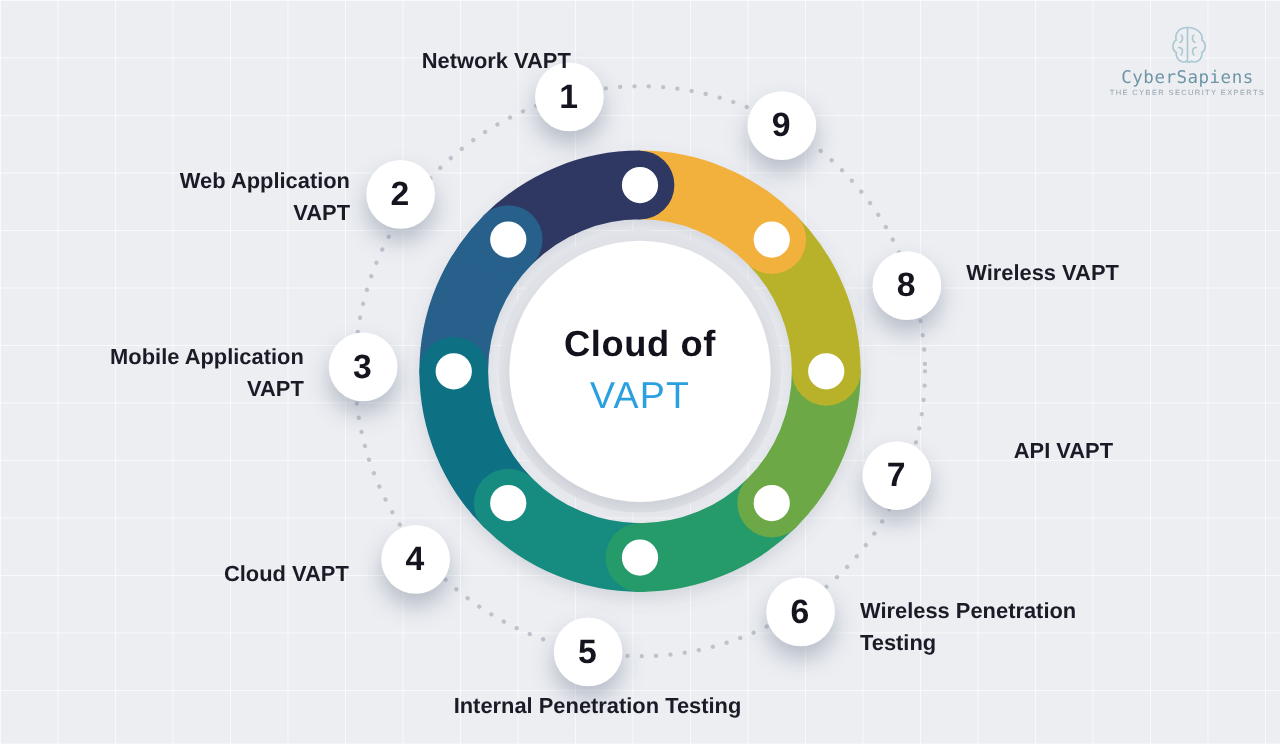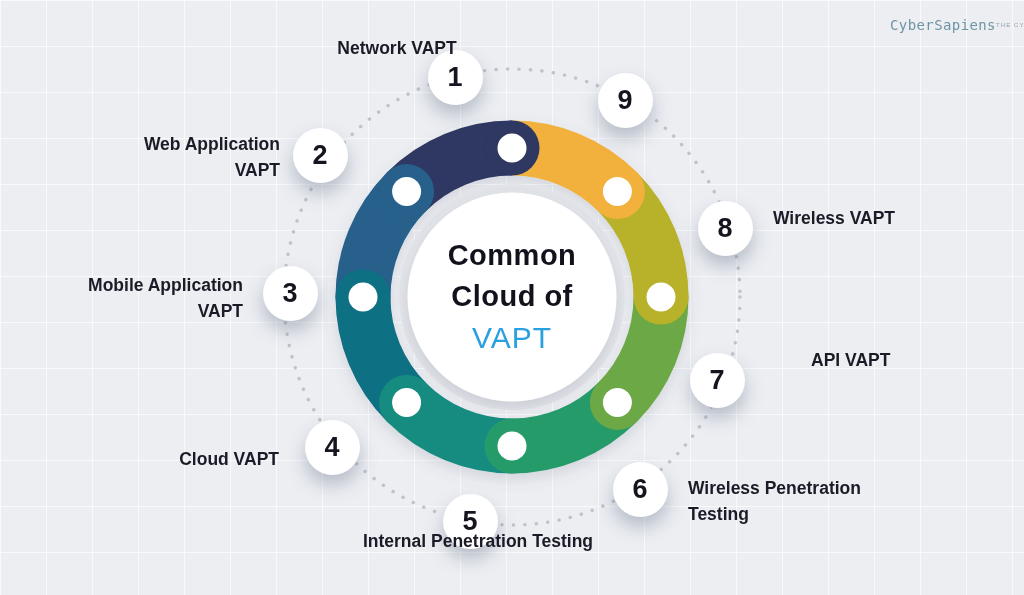--- a/index.html
+++ b/index.html
@@ -45,30 +45,30 @@
   #num-9{left:625px;top:100px;}
 
   
   .lbl{
     position:absolute;font-weight:700;font-size:17.5px;color:#1b1b27;line-height:26px;
   }
   #lbl-1{left:397px;top:48px;transform:translate(-50%,-50%);white-space:nowrap;}
   #lbl-2{right:744px;top:157px;transform:translateY(-50%);text-align:right;width:175px;}
   #lbl-3{right:781px;top:298px;transform:translateY(-50%);text-align:right;width:185px;}
   #lbl-4{right:745px;top:459px;transform:translateY(-50%);white-space:nowrap;}
-  #lbl-5{left:478px;top:541px;transform:translate(-50%,-50%);white-space:nowrap;}
+  #lbl-5{left:478px;top:564px;transform:translate(-50%,-50%);white-space:nowrap;}
   #lbl-6{left:688px;top:501px;transform:translateY(-50%);width:215px;}
   #lbl-7{left:781px;top:360px;transform:translateY(-50%);white-space:nowrap;margin-left:30px;}
   #lbl-8{left:773px;top:218px;transform:translateY(-50%);white-space:nowrap;}
   #lbl-9{left:676px;top:86px;transform:translateY(-50%);white-space:nowrap;}
 
   
   .logo{
-    position:absolute;top:8px;right:14px;width:120px;
-    display:flex;flex-direction:row;align-items:center;
+    position:absolute;top:20px;right:14px;width:120px;
+    display:flex;flex-direction:column;align-items:center;
   }
   .logo .brand-name{
     font-family:"DejaVu Sans Mono", monospace;
     font-size:14px;color:#6d95a6;letter-spacing:.4px;margin-top:2px;white-space:nowrap;
   }
   .logo .brand-tagline{
     font-size:6px;color:#93a2ad;letter-spacing:1.1px;margin-top:2px;white-space:nowrap;
   }
 </style>
 </head>
@@ -112,21 +112,20 @@
       <circle cx="406.6" cy="402.4" r="14.5" fill="#ffffff"></circle>
       <circle cx="363" cy="297" r="14.5" fill="#ffffff"></circle>
       <circle cx="406.6" cy="191.6" r="14.5" fill="#ffffff"></circle>
     </g>
 
     <circle cx="512" cy="297" r="113" fill="#e2e4e9"></circle>
     <circle cx="512" cy="297" r="104.5" filter="url(#soft)" fill="#ffffff"></circle>
   </svg>
 
   <div class="center-text">
-    <div class="l1">Common</div>
     <div class="l2">Cloud of</div>
     <div class="l3" style="color: rgb(42, 160, 224);">VAPT</div>
   </div>
 
   <div class="num" id="num-1">1</div>
   <div class="num" id="num-2">2</div>
   <div class="num" id="num-3">3</div>
   <div class="num" id="num-4">4</div>
   <div class="num" id="num-5">5</div>
   <div class="num" id="num-6">6</div>

